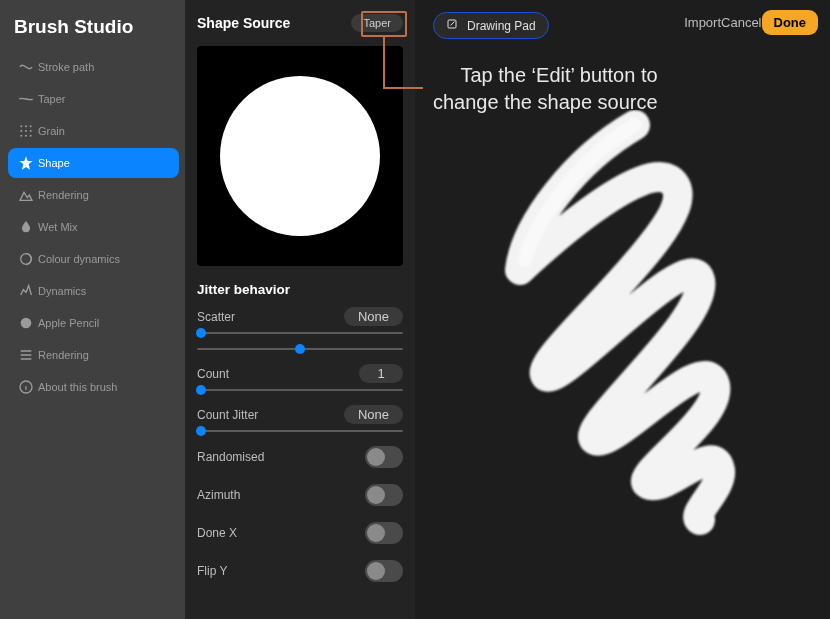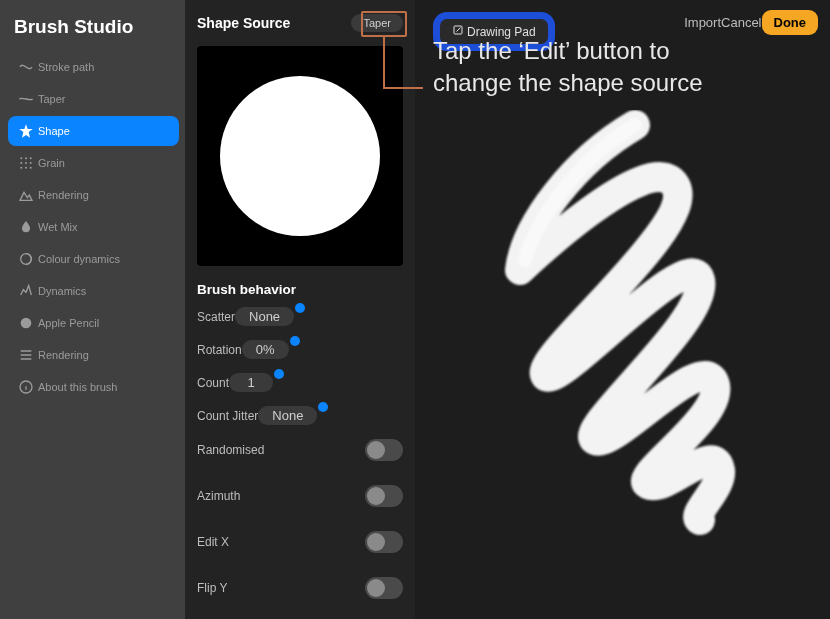--- a/index.html
+++ b/index.html
@@ -27,38 +27,38 @@
   .nav-item .ico{width:16px;height:16px;display:flex;align-items:center;justify-content:center;flex:0 0 16px;}
   .nav-item .ico svg{width:16px;height:16px;}
   .mid{width:230px;background:var(--bg2);display:flex;flex-direction:column;padding:10px 12px 0 12px;position:relative;}
   .mid-head{display:flex;align-items:center;justify-content:space-between;height:26px;text-align:center;}
   .mid-title{font-size:14px;font-weight:600;color:#fff;}
   .edit-pill{background:var(--pill);color:#cfcfcf;font-size:11px;border-radius:10px;padding:3px 12px;cursor:pointer;}
   .shape-preview{height:220px;margin-top:10px;border-radius:4px;background:#000;display:flex;align-items:center;justify-content:center;}
   .circle{width:160px;height:160px;border-radius:50%;background:#fff;}
   .section-title{font-size:13.5px;font-weight:600;color:#fff;margin:16px 0 10px 0;}
   .sliders{display:flex;flex-direction:column;gap:14px;}
-  .slider-row{display:flex;gap:6px;}
+  .slider-row{display:flex;flex-direction:column;gap:6px;}
   .slider-top{display:flex;justify-content:space-between;align-items:center;}
   .slider-label{color:var(--muted2);font-size:12px;}
   .slider-val{background:var(--pill);color:#cfcfcf;font-size:13px;border-radius:10px;padding:2px 14px;min-width:44px;text-align:center;}
   .track{position:relative;height:2px;background:var(--track);border-radius:1px;cursor:pointer;}
   .knob{position:absolute;top:50%;transform:translate(-50%,-50%);width:10px;height:10px;border-radius:50%;background:var(--accent);}
-  .toggles{display:flex;flex-direction:column;gap:12px;margin-top:8px;}
+  .toggles{display:flex;flex-direction:column;gap:4px;margin-top:8px;}
   .toggle-row{display:flex;justify-content:space-between;align-items:center;height:34px;}
   .toggle-label{color:var(--muted2);font-size:12px;}
   .toggle{width:38px;height:22px;border-radius:11px;background:var(--pill-track);position:relative;cursor:pointer;}
   .toggle .dot{position:absolute;width:18px;height:18px;border-radius:50%;background:#8a8a8a;top:2px;left:2px;}
   .right{flex:1;background:var(--bg);position:relative;}
   .topbar{position:absolute;top:10px;right:12px;display:flex;align-items:center;}
   .tb-btn{color:var(--muted2);font-size:13px;cursor:pointer;}
   .done-btn{background:var(--done);color:#000;font-weight:600;font-size:13px;padding:5px 12px;border-radius:9px;cursor:pointer;}
-  .draw-pill{position:absolute;top:12px;left:18px;display:flex;align-items:center;gap:3px;background:#2a2a2a;border:7px solid #1d4ed8;padding:5px 12px;border-radius:14px;font-size:12px;color:#e0e0e0;}
+  .draw-pill{position:absolute;top:12px;left:18px;display:flex;align-items:center;gap:9px;background:#2a2a2a;border:1px solid #1d4ed8;padding:5px 12px;border-radius:14px;font-size:12px;color:#e0e0e0;}
   .draw-pill svg{width:12px;height:12px;}
-  .callout{position:absolute;left:18px;top:35px;color:#e8e8e8;font-size:24px;line-height:1.35;max-width:320px;}
+  .callout{position:absolute;left:18px;top:62px;color:#e8e8e8;font-size:20px;line-height:1.35;max-width:320px;text-align:right;}
   .highlight-box{position:absolute;border:2px solid var(--highlight);pointer-events:none;}
   .hl-main{left:361px;top:11px;width:46px;height:26px;border-radius:2px;}
   .hl-leg-v{position:absolute;left:383px;top:37px;width:2px;height:52px;background:var(--highlight);}
   .hl-leg-h{position:absolute;left:383px;top:87px;width:40px;height:2px;background:var(--highlight);}
   .stroke-area{position:absolute;left:50px;top:110px;width:320px;height:440px;}
   .stroke-area svg{width:100%;height:100%;}
 </style>
 </head>
 <body>
 
@@ -76,44 +76,44 @@
         <span>Stroke path</span>
       </div>
       <div class="nav-item">
         <span class="ico">
             <svg viewBox="0 0 24 24" fill="none" stroke="currentColor" stroke-width="2">
               <path d="M2 12c4-4 16 4 20 0"></path>
             </svg>
           </span>
         <span>Taper</span>
       </div>
-      <div class="nav-item active">
-        <span class="ico">
-            <svg viewBox="0 0 24 24" fill="currentColor">
-              <path d="M12 2l2.5 7H22l-6 4.5L18 22l-6-4-6 4 2-8.5L2 9h7.5z"></path>
-            </svg>
-          </span>
-        <span>Shape</span>
-      </div>
       <div class="nav-item">
         <span class="ico">
             <svg viewBox="0 0 24 24" fill="currentColor">
               <circle cx="5" cy="5" r="1.5"></circle>
               <circle cx="12" cy="5" r="1.5"></circle>
               <circle cx="19" cy="5" r="1.5"></circle>
               <circle cx="5" cy="12" r="1.5"></circle>
               <circle cx="12" cy="12" r="1.5"></circle>
               <circle cx="19" cy="12" r="1.5"></circle>
               <circle cx="5" cy="19" r="1.5"></circle>
               <circle cx="12" cy="19" r="1.5"></circle>
               <circle cx="19" cy="19" r="1.5"></circle>
             </svg>
           </span>
         <span>Grain</span>
       </div>
+      <div class="nav-item active">
+        <span class="ico">
+            <svg viewBox="0 0 24 24" fill="currentColor">
+              <path d="M12 2l2.5 7H22l-6 4.5L18 22l-6-4-6 4 2-8.5L2 9h7.5z"></path>
+            </svg>
+          </span>
+        <span>Shape</span>
+      </div>
       <div class="nav-item">
         <span class="ico">
             <svg viewBox="0 0 24 24" fill="none" stroke="currentColor" stroke-width="2">
               <path d="M3 20l6-12 5 8 3-4 4 8z"></path>
             </svg>
           </span>
         <span>Rendering</span>
       </div>
       <div class="nav-item">
         <span class="ico">
@@ -169,36 +169,32 @@
   </div>
 
   <div class="mid">
     <div class="mid-head">
       <div class="mid-title">Shape Source</div>
       <div class="edit-pill">Taper</div>
     </div>
     <div class="shape-preview">
       <div class="circle"></div>
     </div>
-    <div class="section-title">Brush behavior</div>
+    <div class="section-title">Jitter behavior</div>
     <div class="sliders">
       <div class="slider-row">
         <div class="slider-top">
           <span class="slider-label">Scatter</span>
           <span class="slider-val">None</span>
         </div>
         <div class="track">
             <div class="knob" style="left:2%"></div>
           </div>
       </div>
       <div class="slider-row">
-        <div class="slider-top">
-          <span class="slider-label">Rotation</span>
-          <span class="slider-val">0%</span>
-        </div>
         <div class="track">
             <div class="knob" style="left:50%"></div>
           </div>
       </div>
       <div class="slider-row">
         <div class="slider-top">
           <span class="slider-label">Count</span>
           <span class="slider-val">1</span>
         </div>
         <div class="track">
@@ -222,21 +218,21 @@
             <div class="dot"></div>
           </div>
       </div>
       <div class="toggle-row">
         <span class="toggle-label">Azimuth</span>
         <div class="toggle">
             <div class="dot"></div>
           </div>
       </div>
       <div class="toggle-row">
-        <span class="toggle-label">Edit X</span>
+        <span class="toggle-label">Done X</span>
         <div class="toggle">
             <div class="dot"></div>
           </div>
       </div>
       <div class="toggle-row">
         <span class="toggle-label">Flip Y</span>
         <div class="toggle">
             <div class="dot"></div>
           </div>
       </div>

